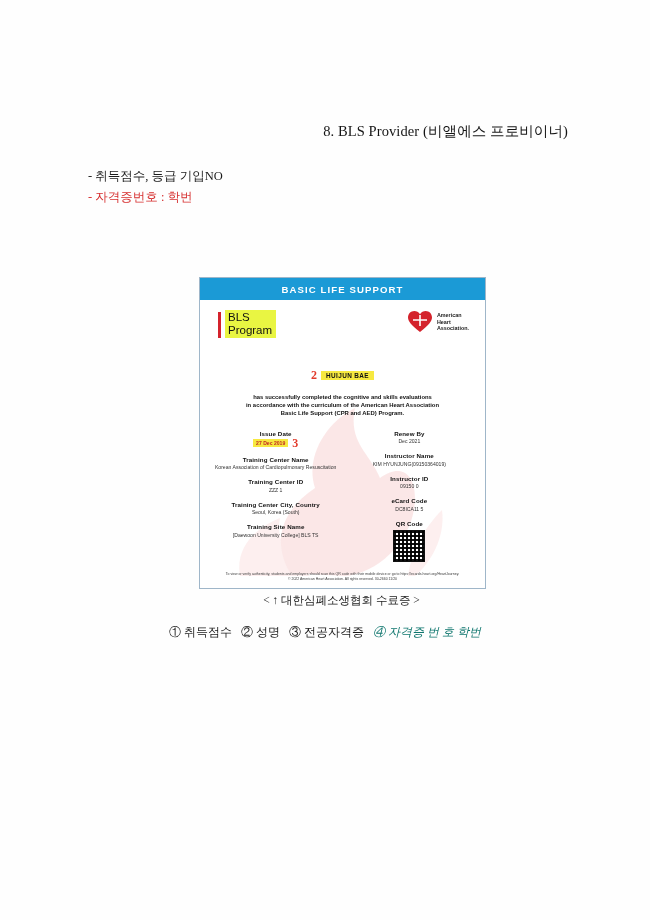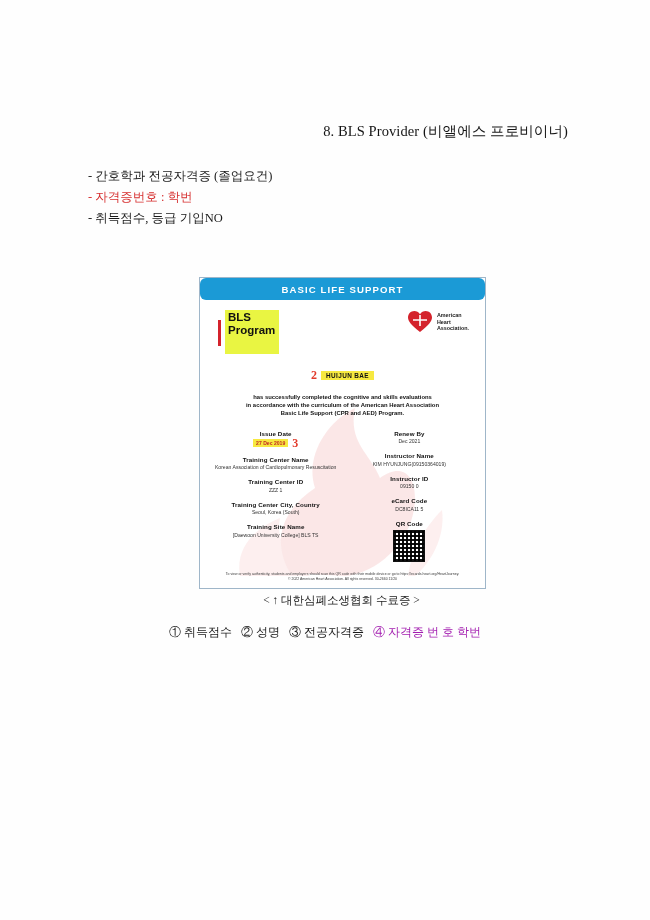--- a/index.html
+++ b/index.html
@@ -66,21 +66,20 @@
     height: 22px;
     background: #1b9ad6;
     color: #ffffff;
     font-family: "Liberation Sans", sans-serif;
     font-size: 9.6px;
     font-weight: bold;
     letter-spacing: 1.1px;
     display: flex;
     align-items: center;
     justify-content: center;
-    border-radius: 6px;
   }
   
   .watermark {
     position: absolute;
     left: 30px;
     top: 120px;
     width: 230px;
     height: 180px;
     opacity: .30;
     pointer-events: none;
@@ -103,23 +102,23 @@
     padding-left: 4px;
   }
   .bls-bar {
     width: 3px;
     height: 26px;
     background: #d4232c;
     margin-top: 2px;
   }
   .bls-text {
     background: #e9f542;
-    padding: 1px 4px 18px 3px;
+    padding: 1px 4px 2px 3px;
     font-size: 11.5px;
-    font-weight: bold;
+    font-weight: normal;
     line-height: 12.5px;
     color: #111;
   }
   .aha {
     display: flex;
     align-items: center;
     gap: 4px;
     padding-right: 2px;
   }
   .aha-name {
@@ -234,33 +233,32 @@
     position: absolute;
     left: 0;
     right: 0;
     top: 624px;
     text-align: center;
     font-size: 12px;
     font-family: "Liberation Serif", serif;
     color: #1a1a1a;
     white-space: nowrap;
   }
-  .legend .hl { color: #a21caf; }
+  .legend .hl { color: #0f766e; font-style: italic; }
 </style>
 </head>
 <body>
 
 <div class="page">
 
   <div class="doc-body">
     <div class="heading">8. BLS Provider (비앨에스 프로비이너)</div>
     <div class="bullets">
-      <div class="bullet">- 간호학과 전공자격증 (졸업요건)</div>
+      <div class="bullet">- 취득점수, 등급 기입NO</div>
       <div class="bullet red">- 자격증번호 : 학번</div>
-      <div class="bullet">- 취득점수, 등급 기입NO</div>
     </div>
   </div>
 
   <div class="cert-wrap">
     <div class="cert">
 
       <div class="cert-band">BASIC LIFE SUPPORT</div>
 
       <svg class="watermark" viewBox="0 0 230 180">
         <g fill="#f2b3b3">

